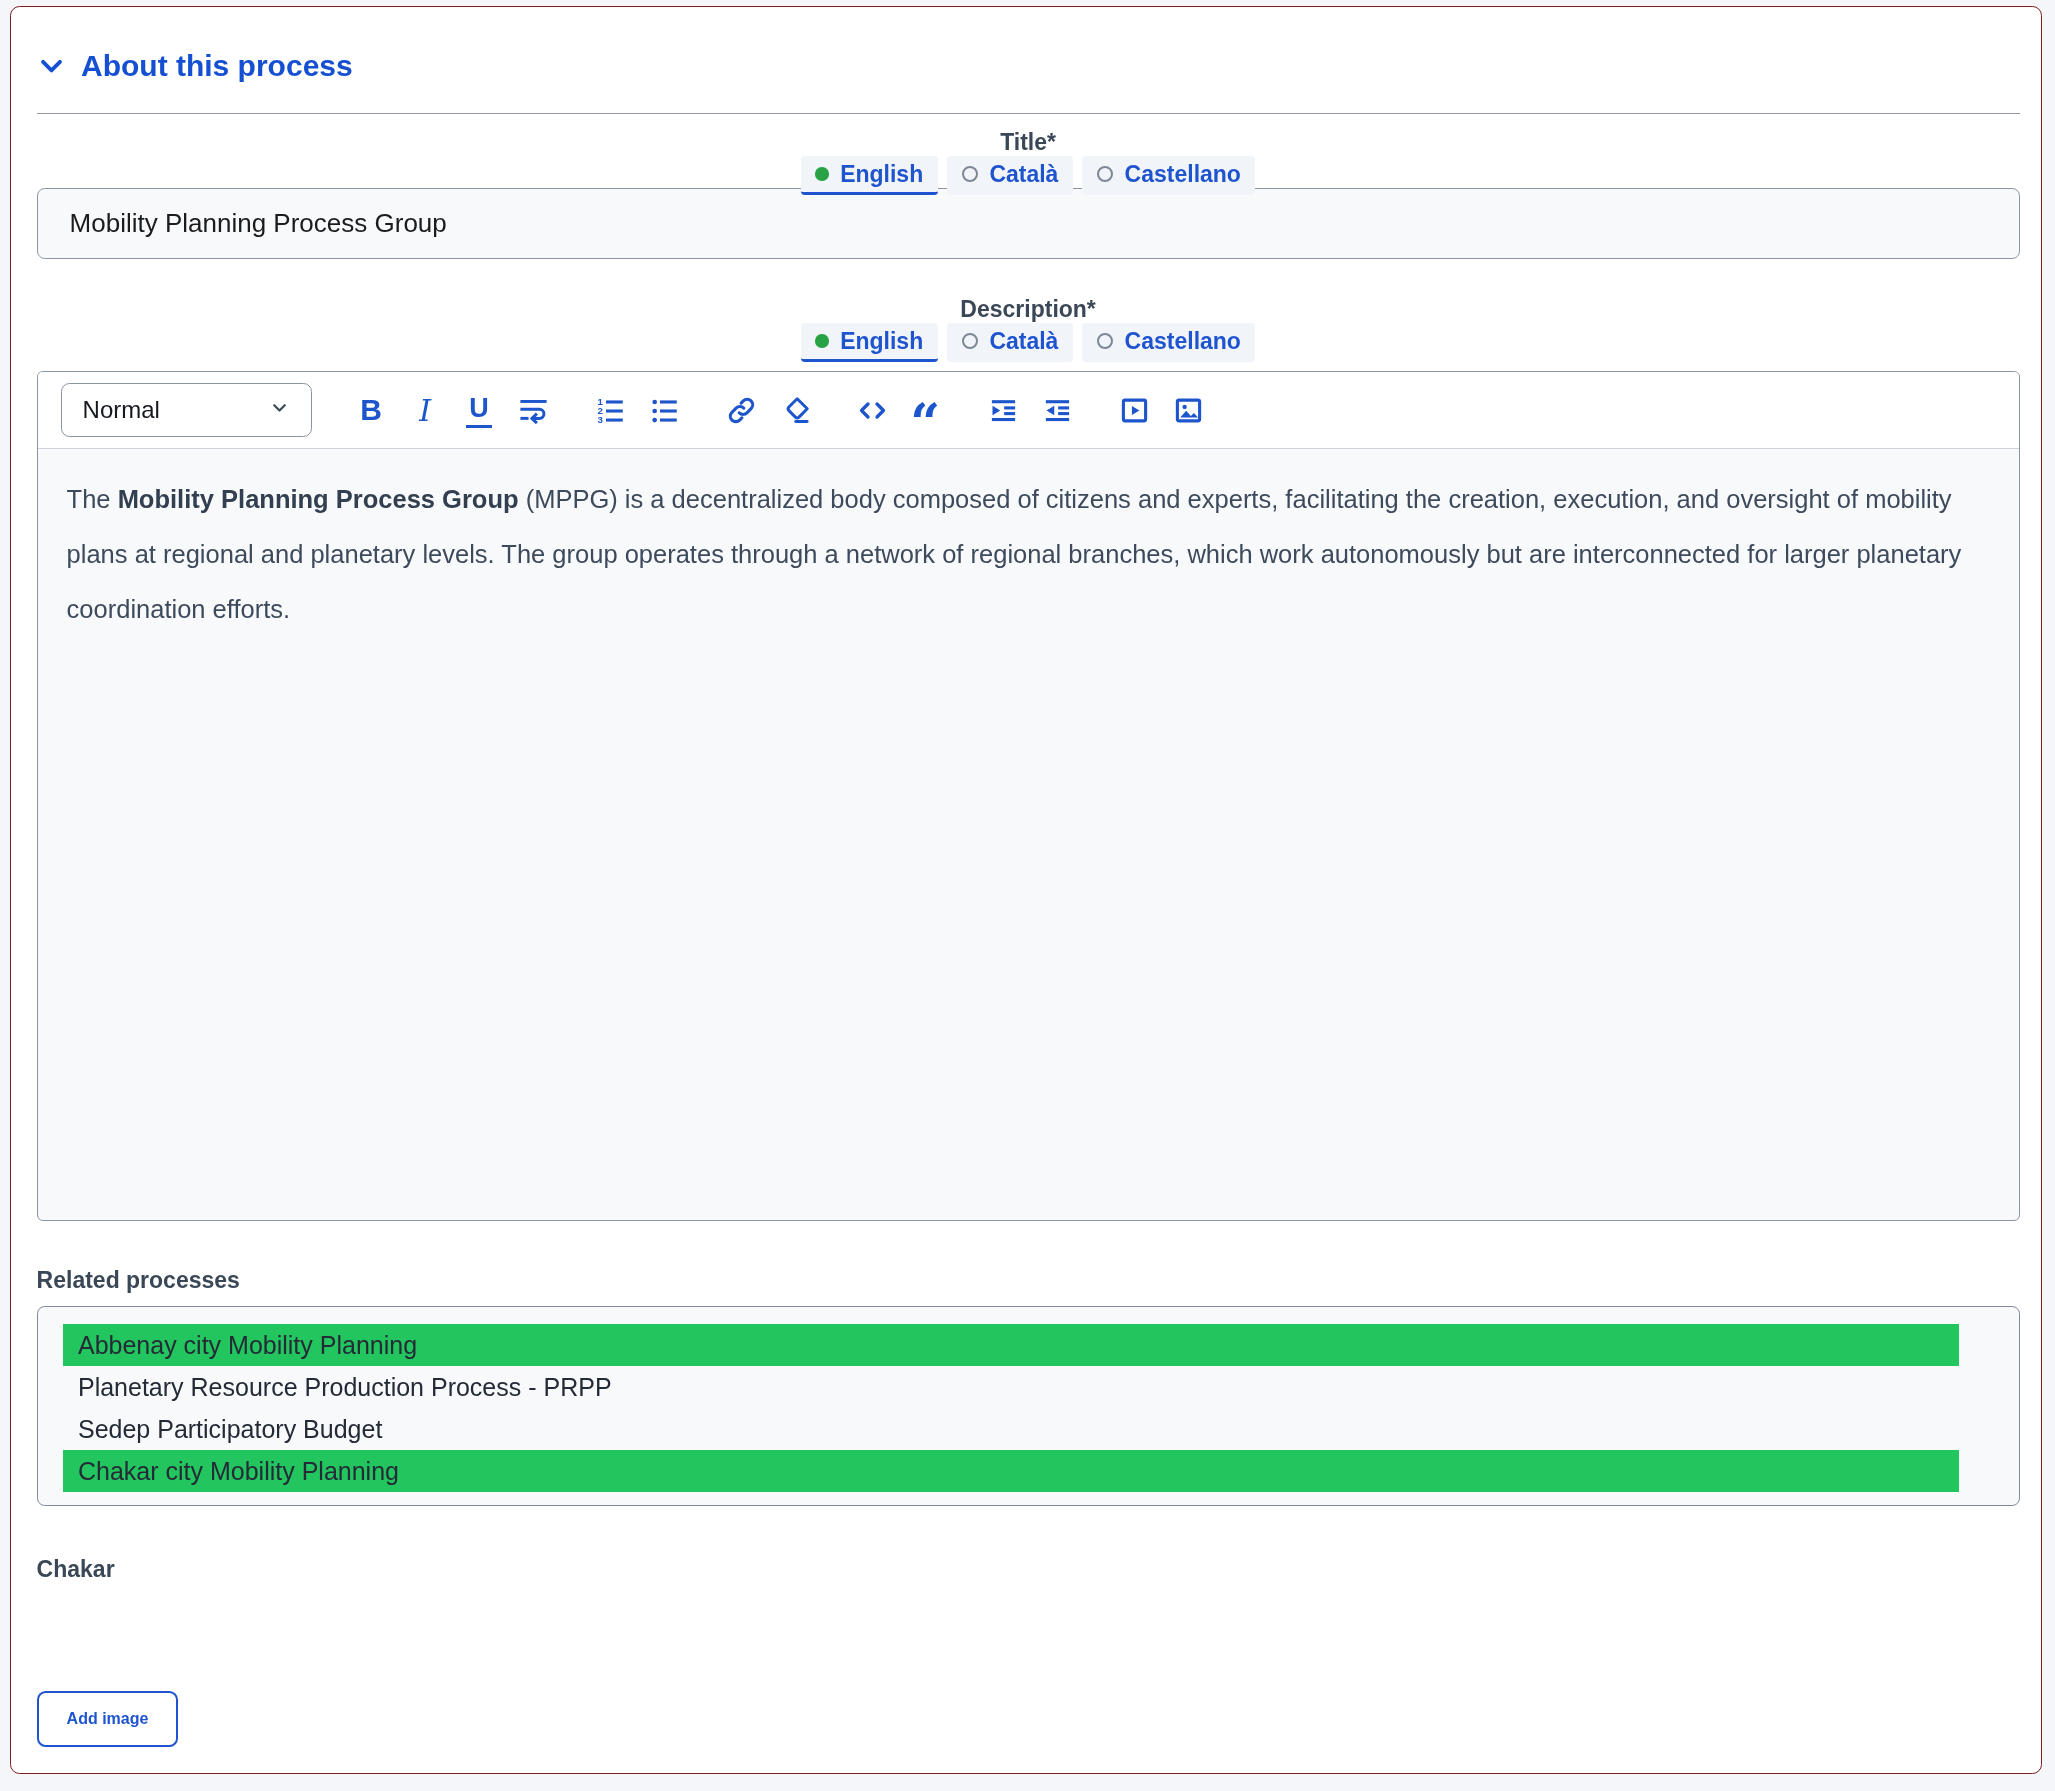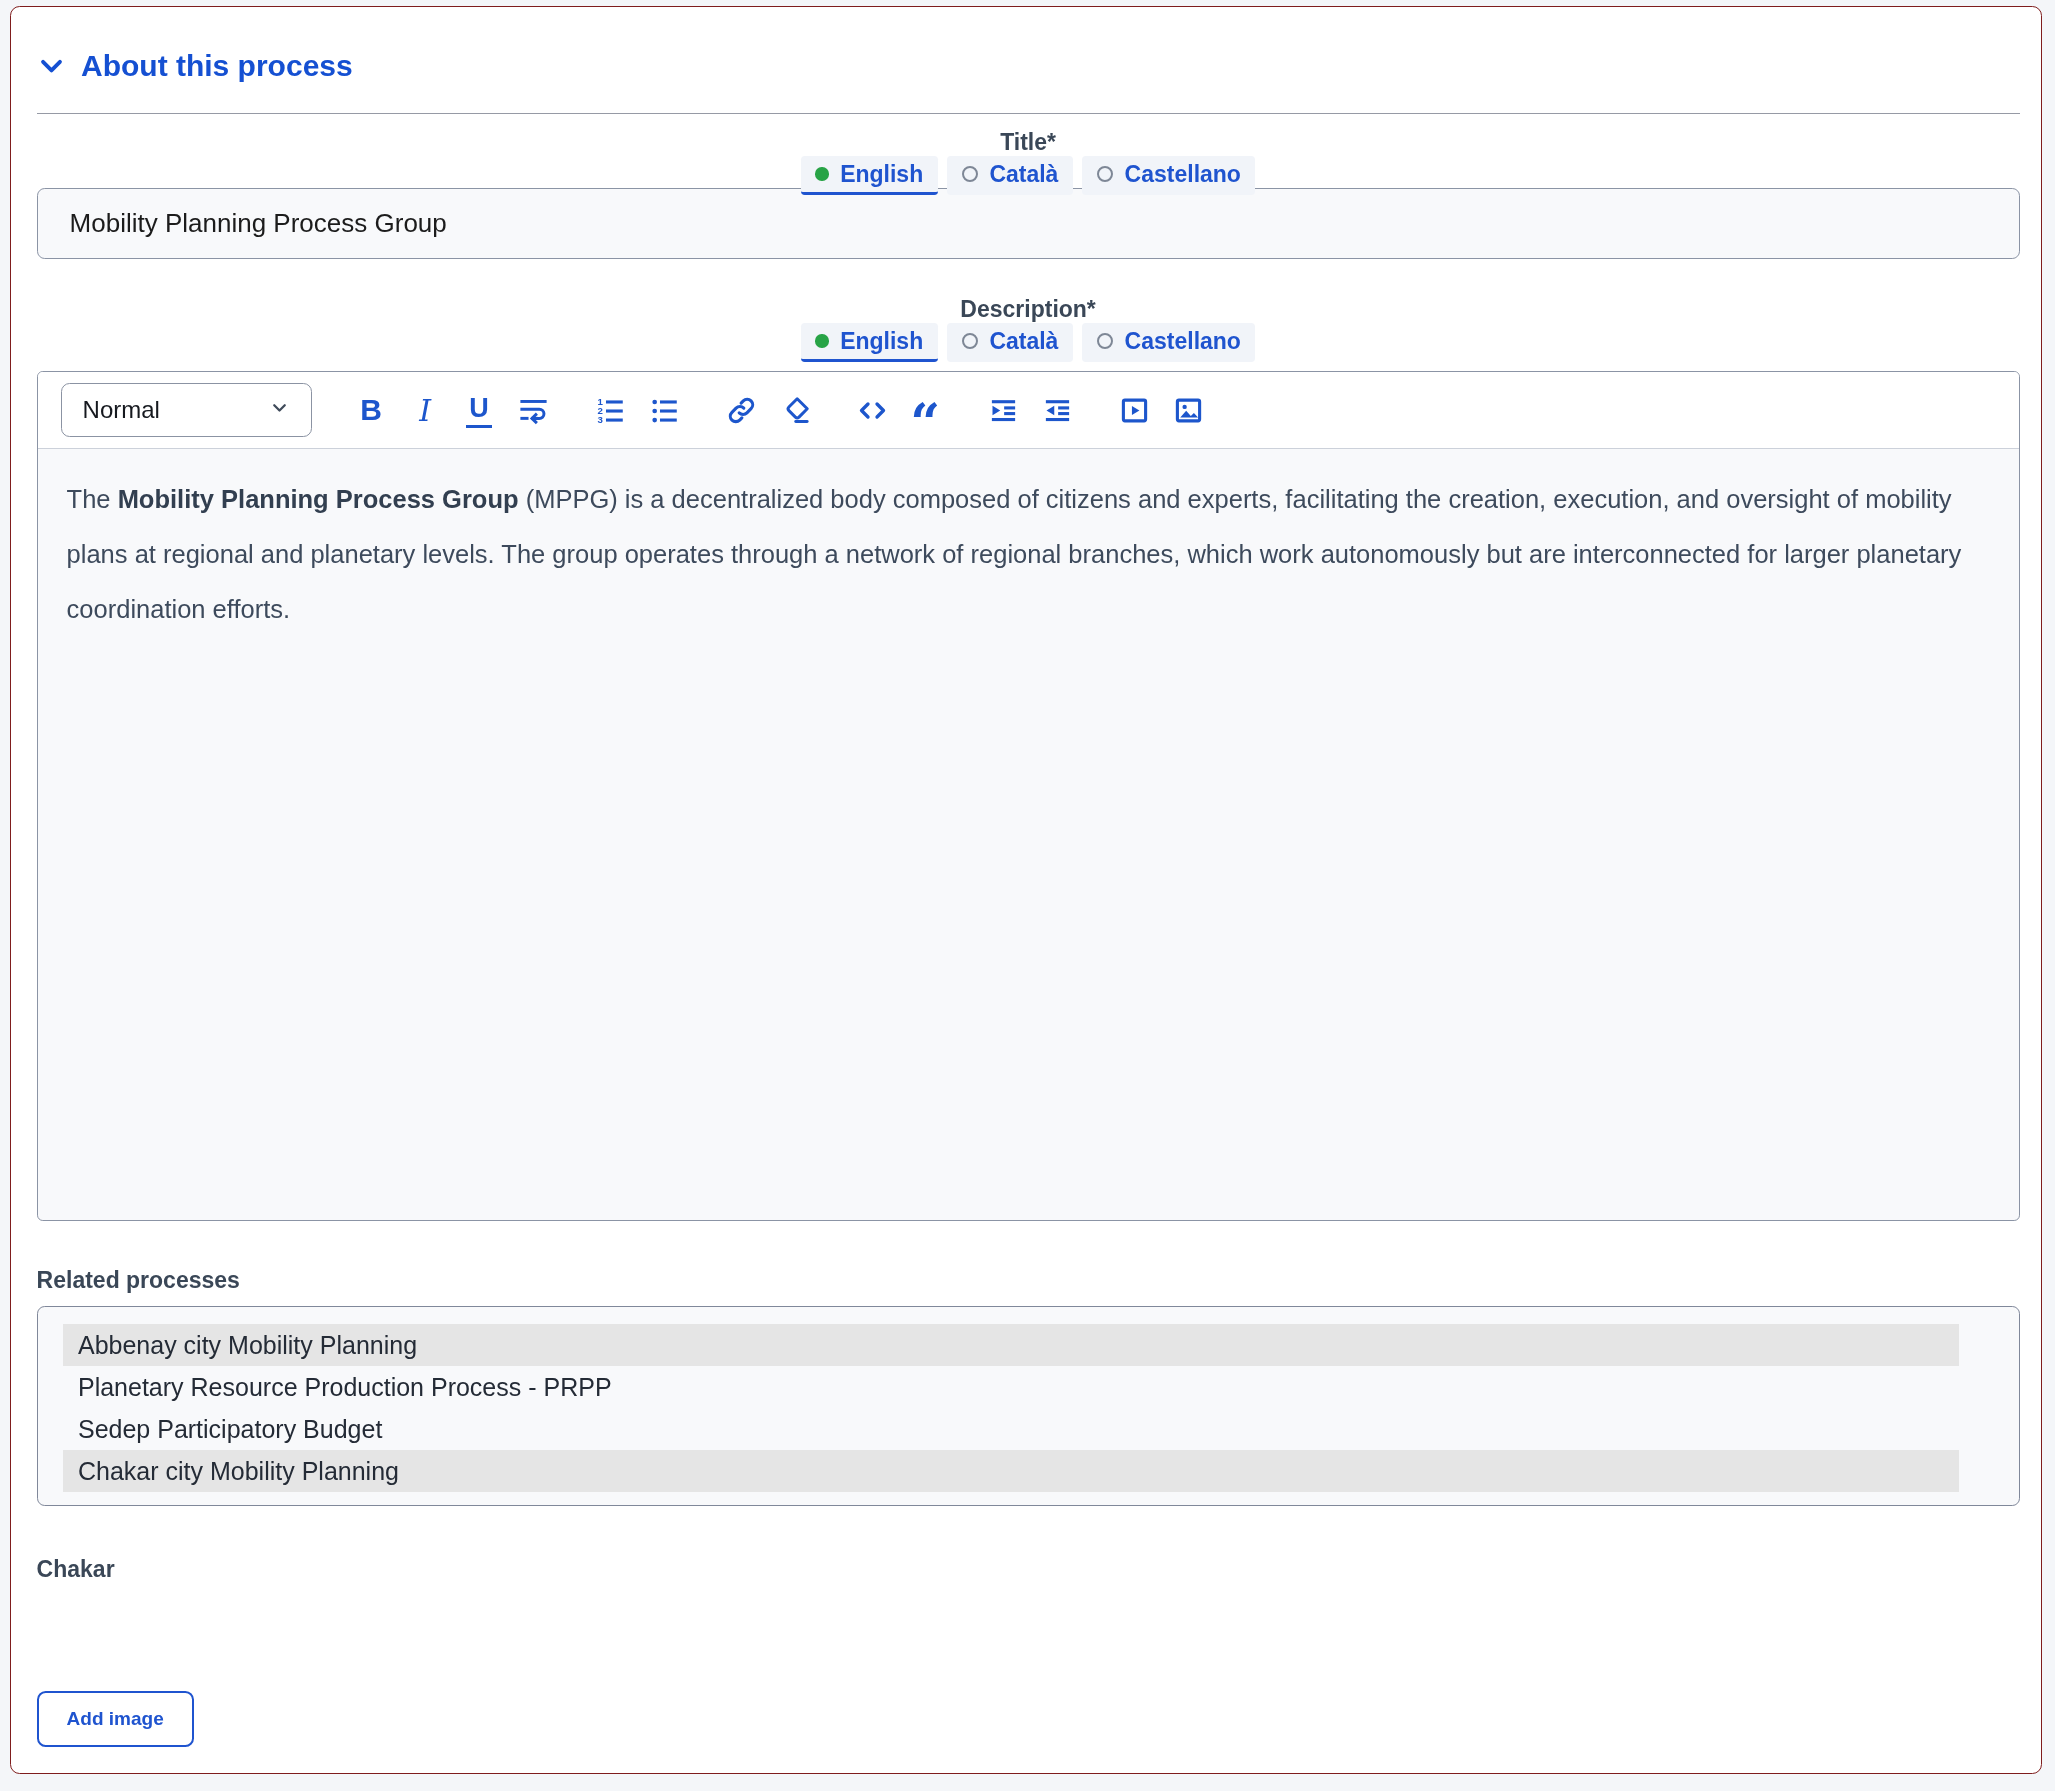--- a/index.html
+++ b/index.html
@@ -120,28 +120,28 @@
     background: #f8f9fb;
     padding-top: 17.3px;
     overflow: hidden;
   }
   .ms-option {
     height: 42px; line-height: 42px;
     margin: 0 60px 0 25px; padding-left: 15.4px;
     font-size: 25px; color: #242b36;
     cursor: pointer; white-space: nowrap;
   }
-  .ms-option.selected { background: #e5e5e5; }
+  .ms-option.selected { background: #22c55e; }
   .image-label { margin-top: 50px; }
   .add-image-btn {
     margin-top: 108px;
     height: 56px; padding: 0 28px;
     background: #ffffff;
     border: 2.4px solid #1f54cf; border-radius: 8.6px;
-    color: #1f54cf; font-size: 19px; font-weight: 700;
+    color: #1f54cf; font-size: 16px; font-weight: 700;
     font-family: "Liberation Sans", sans-serif;
     cursor: pointer;
   }
 </style>
 </head>
 <body>
 
 <div class="card">
 
   <div class="section-header">

